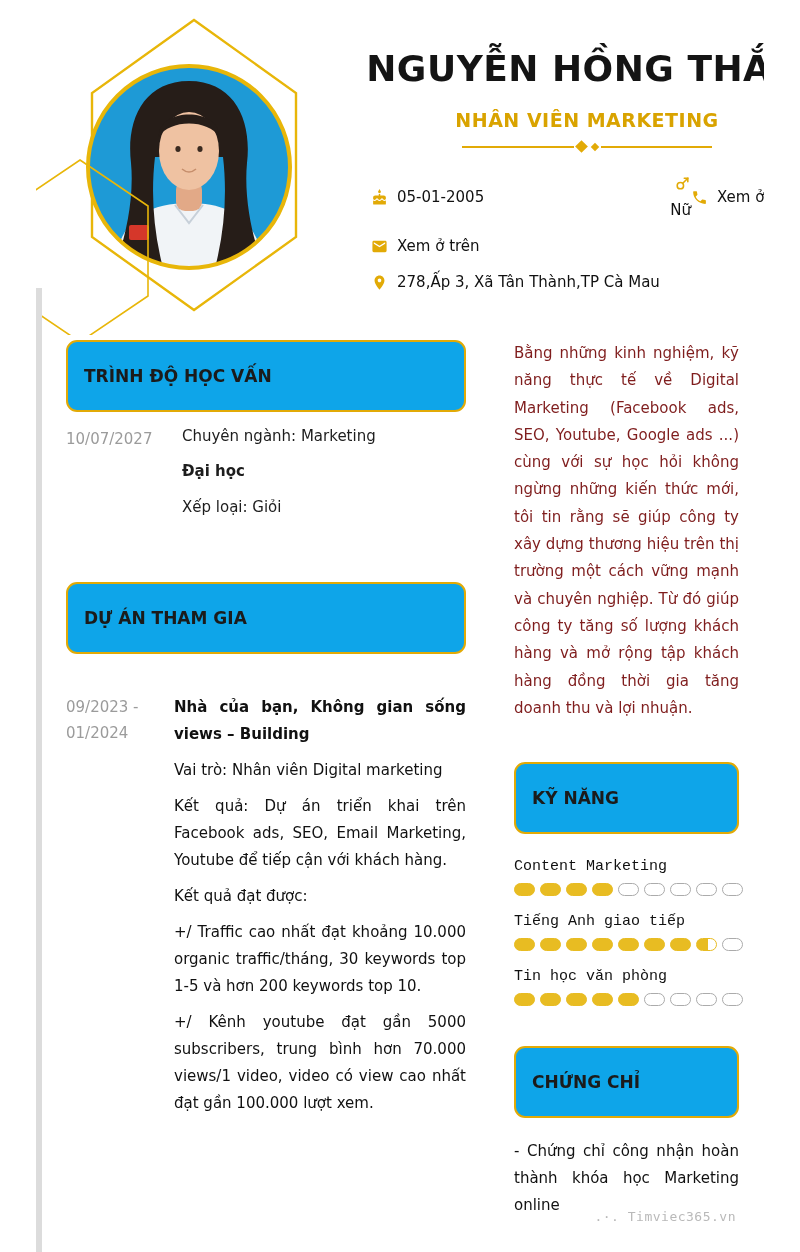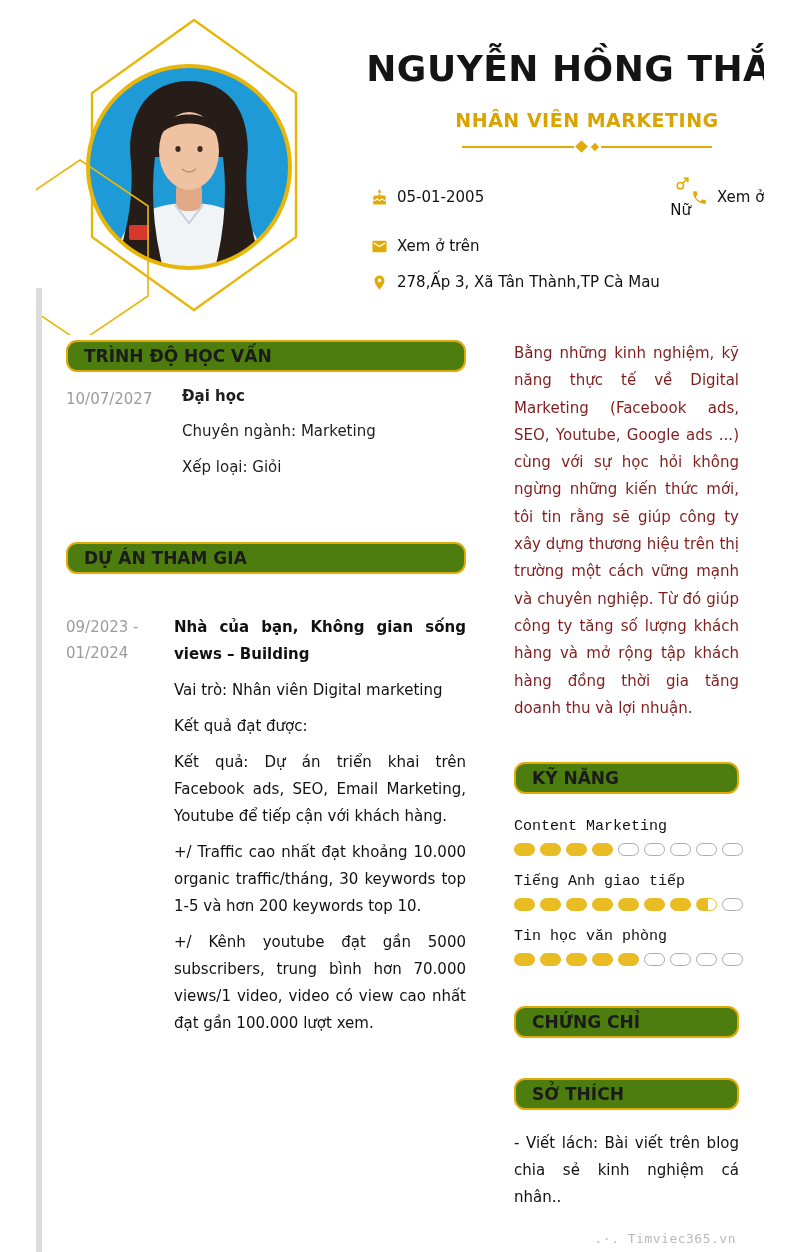--- a/index.html
+++ b/index.html
@@ -24,21 +24,21 @@
   .contact-row { display:flex; align-items:center; margin-bottom:18px; }
   .contact-item { display:flex; align-items:flex-end; gap:9px; font-size:15px; color:#111; }
   .w170 { width:170px; } .w150 { width:150px;flex-direction:column; }
   .ci { color:var(--accent); display:flex; flex:none; }
   .ci svg { width:17px; height:17px; display:block; }
 
   .main { display:flex; gap:48px; padding:8px 25px 0 30px; }
   .col-left { width:400px; flex:none; }
   .col-right { flex:1; min-width:0; }
 
-  .section-box { border:2px solid var(--accent); border-radius:11px; padding:4px 16px; font-size:17px; font-weight:700; color:#1b1b1b; background:#4d7c0f; }
+  .section-box { border:2px solid var(--accent); border-radius:11px; padding:24px 16px; font-size:17px; font-weight:700; color:#1b1b1b; background:#0ea5e9; }
 
   .left-section { margin-bottom:50px; }
   .edu-entry { display:grid; grid-template-columns:108px 1fr; margin-top:14px; font-size:15px;gap:8px; }
   .edu-date, .proj-date { color:var(--date-gray); line-height:1.75; }
   .edu-line { margin-bottom:15px; line-height:1.35; }
   .bold { font-weight:700; }
   .proj-entry { display:grid; grid-template-columns:108px 1fr; margin-top:40px; font-size:15px; }
   .proj-body p { line-height:1.8; text-align:justify; margin-bottom:9px; color:#111; }
 
   .summary { font-size:15px; line-height:1.82; text-align:justify; color:#7f1d1d; }
@@ -48,21 +48,21 @@
   .skill-label { font-size:15px; color:#111; margin-bottom:8px; }
   .squares { display:flex; gap:5px; }
   .sq { width:21px; height:13px; border-radius:7px; flex:none; }
   .sq.full { background:var(--square-fill); border:1px solid var(--square-fill); }
   .sq.empty { background:#fff; border:1px solid #ababab; }
   .sq.part { border:1px solid var(--square-fill); }
 
   .body-text { margin-top:20px; font-size:15px; line-height:1.8; text-align:justify; color:#111; }
   .body-text p { margin:0; }
 
-  .watermark { position:absolute; right:28px; bottom:6px; font-family:"DejaVu Sans Mono",monospace; font-size:13px; color:#b9b9b9; letter-spacing:.5px; }
+  .watermark { position:absolute; right:28px; bottom:28px; font-family:"DejaVu Sans Mono",monospace; font-size:13px; color:#b9b9b9; letter-spacing:.5px; }
 </style>
 </head>
 <body>
 
 <div class="page">
 
   <header class="cv-header">
 
     <svg class="photo-svg" width="330" height="335" viewBox="0 0 330 335">
       <polygon points="158,20 260,93 260,237 158,310 56,237 56,93" fill="none" stroke="#E8B609" stroke-width="2.4"></polygon>
@@ -155,39 +155,39 @@
 
   <main class="main">
 
     <div class="col-left">
 
       <section class="left-section">
         <div class="section-box">TRÌNH ĐỘ HỌC VẤN</div>
         <div class="edu-entry">
           <div class="edu-date">10/07/2027</div>
           <div>
+            <div class="edu-line">Chuyên ngành: Marketing</div>
             <div class="edu-line bold">Đại học</div>
-            <div class="edu-line">Chuyên ngành: Marketing</div>
             <div class="edu-line">Xếp loại: Giỏi</div>
           </div>
         </div>
       </section>
 
       <section class="left-section">
         <div class="section-box">DỰ ÁN THAM GIA</div>
         <div class="proj-entry">
           <div class="proj-date">
             <div>09/2023 -</div>
             <div>01/2024</div>
           </div>
           <div class="proj-body">
             <p class="bold">Nhà của bạn, Không gian sống views – Building</p>
             <p>Vai trò: Nhân viên Digital marketing</p>
+            <p>Kết quả: Dự án triển khai trên Facebook ads, SEO, Email Marketing, Youtube để tiếp cận với khách hàng.</p>
             <p>Kết quả đạt được:</p>
-            <p>Kết quả: Dự án triển khai trên Facebook ads, SEO, Email Marketing, Youtube để tiếp cận với khách hàng.</p>
             <p>+/ Traffic cao nhất đạt khoảng 10.000 organic traffic/tháng, 30 keywords top 1-5 và hơn 200 keywords top 10.</p>
             <p>+/ Kênh youtube đạt gần 5000 subscribers, trung bình hơn 70.000 views/1 video, video có view cao nhất đạt gần 100.000 lượt xem.</p>
           </div>
         </div>
       </section>
 
     </div>
 
     <div class="col-right">
 
@@ -237,20 +237,21 @@
                 <span class="sq empty"></span>
                 <span class="sq empty"></span>
               </div>
           </div>
         </div>
       </section>
 
       <section class="r-section">
         <div class="section-box">CHỨNG CHỈ</div>
         <div class="body-text">
+          <p>- Chứng chỉ công nhận hoàn thành khóa học Marketing online</p>
         </div>
       </section>
 
       <section class="r-section">
         <div class="section-box">SỞ THÍCH</div>
         <div class="body-text">
           <p>- Viết lách: Bài viết trên blog chia sẻ kinh nghiệm cá nhân..</p>
 
         </div>
       </section>

